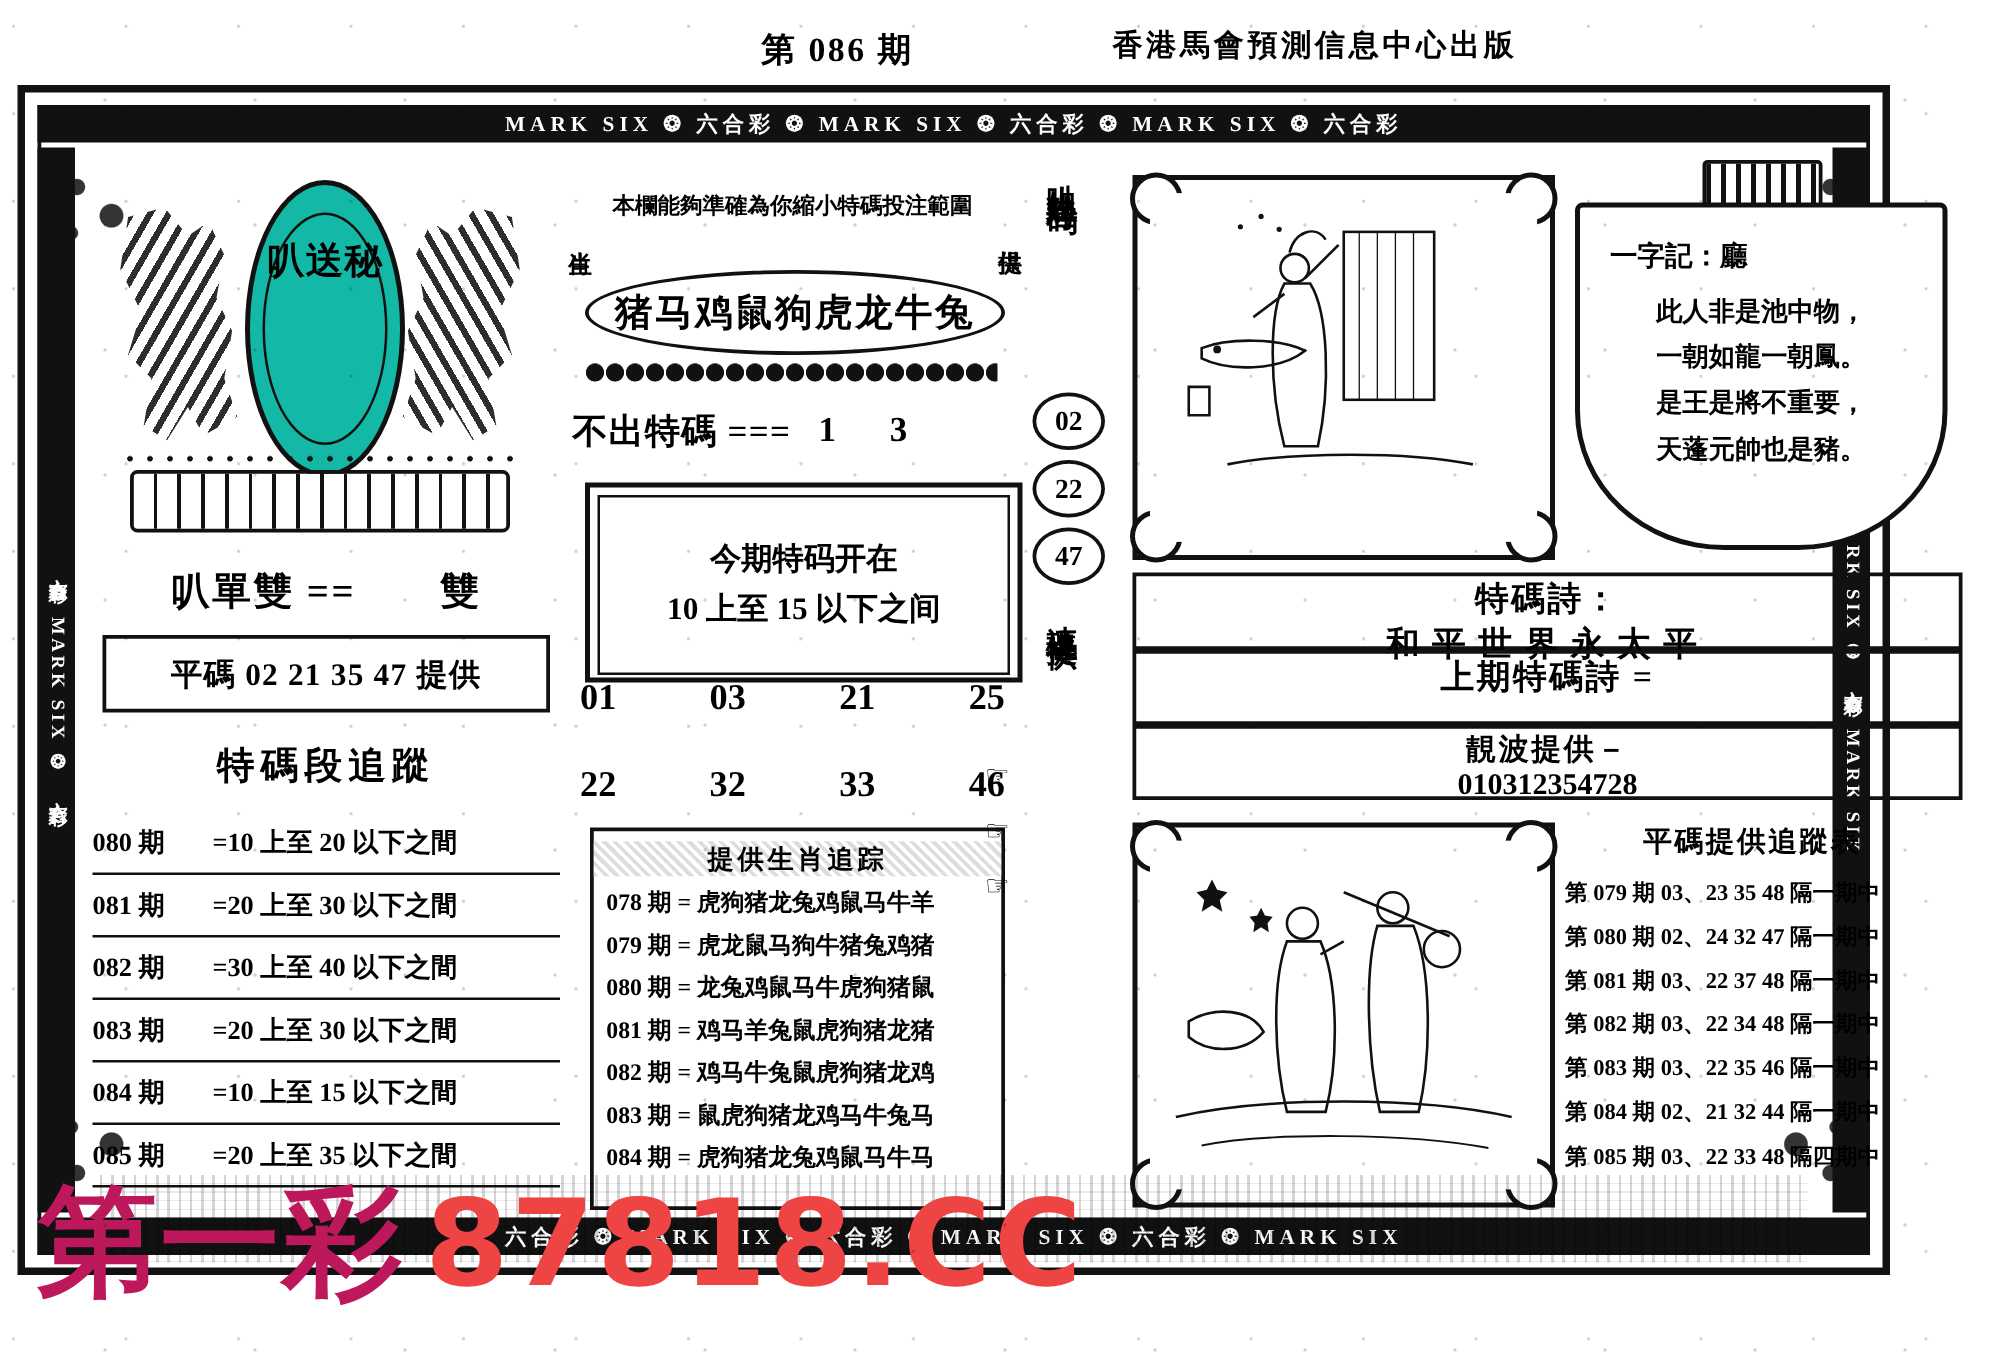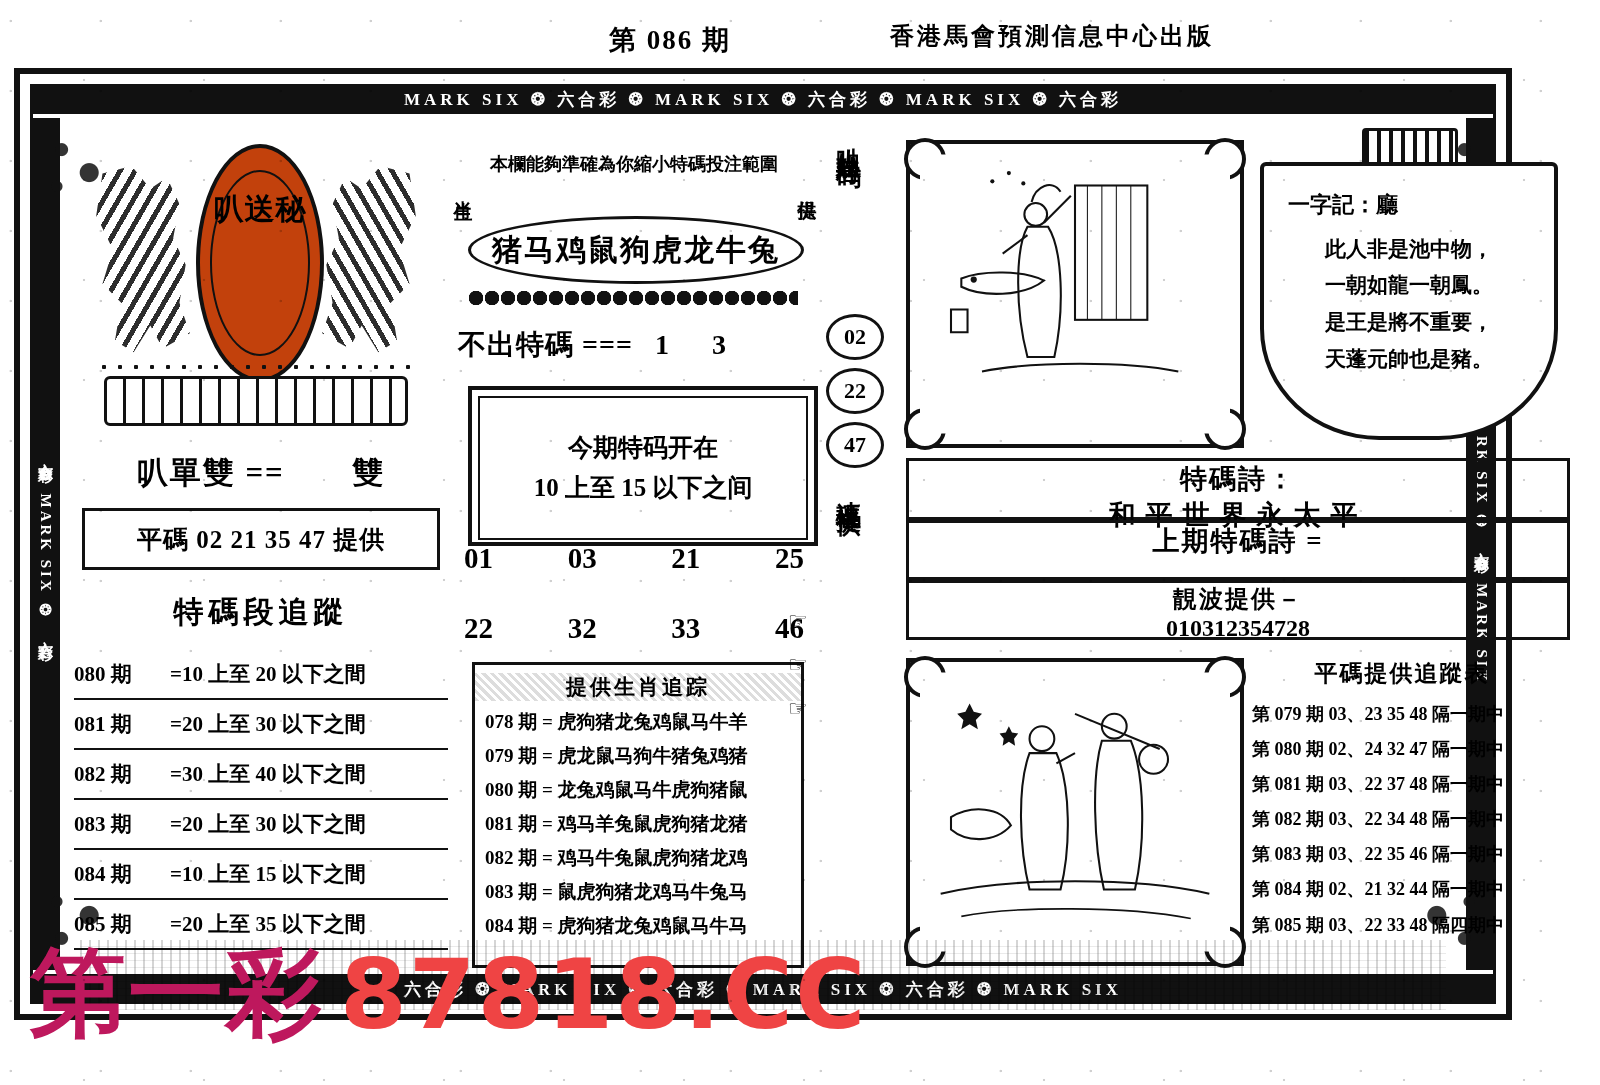--- a/index.html
+++ b/index.html
@@ -62,21 +62,21 @@
   }
 
   
   .col-left{position:absolute;left:0;top:0;width:390px;height:100%;}
   .crest{
     position:absolute;left:20px;top:4px;width:340px;height:320px;
   }
   .crest .oval{
     position:absolute;left:110px;top:18px;width:120px;height:230px;
     border:4px solid #111;border-radius:50%/50%;
-    background:#c2410c;
+    background:#14b8a6;
   }
   .crest .oval .inner{
     position:absolute;left:10px;top:22px;right:10px;bottom:22px;
     border:2px solid #111;border-radius:50%/50%;
   }
   .crest .oval .ch{
     position:absolute;left:0;right:0;top:42px;text-align:center;
     font-size:30px;font-weight:bold;line-height:1.25;letter-spacing:1px;
   }
   .tiger{

